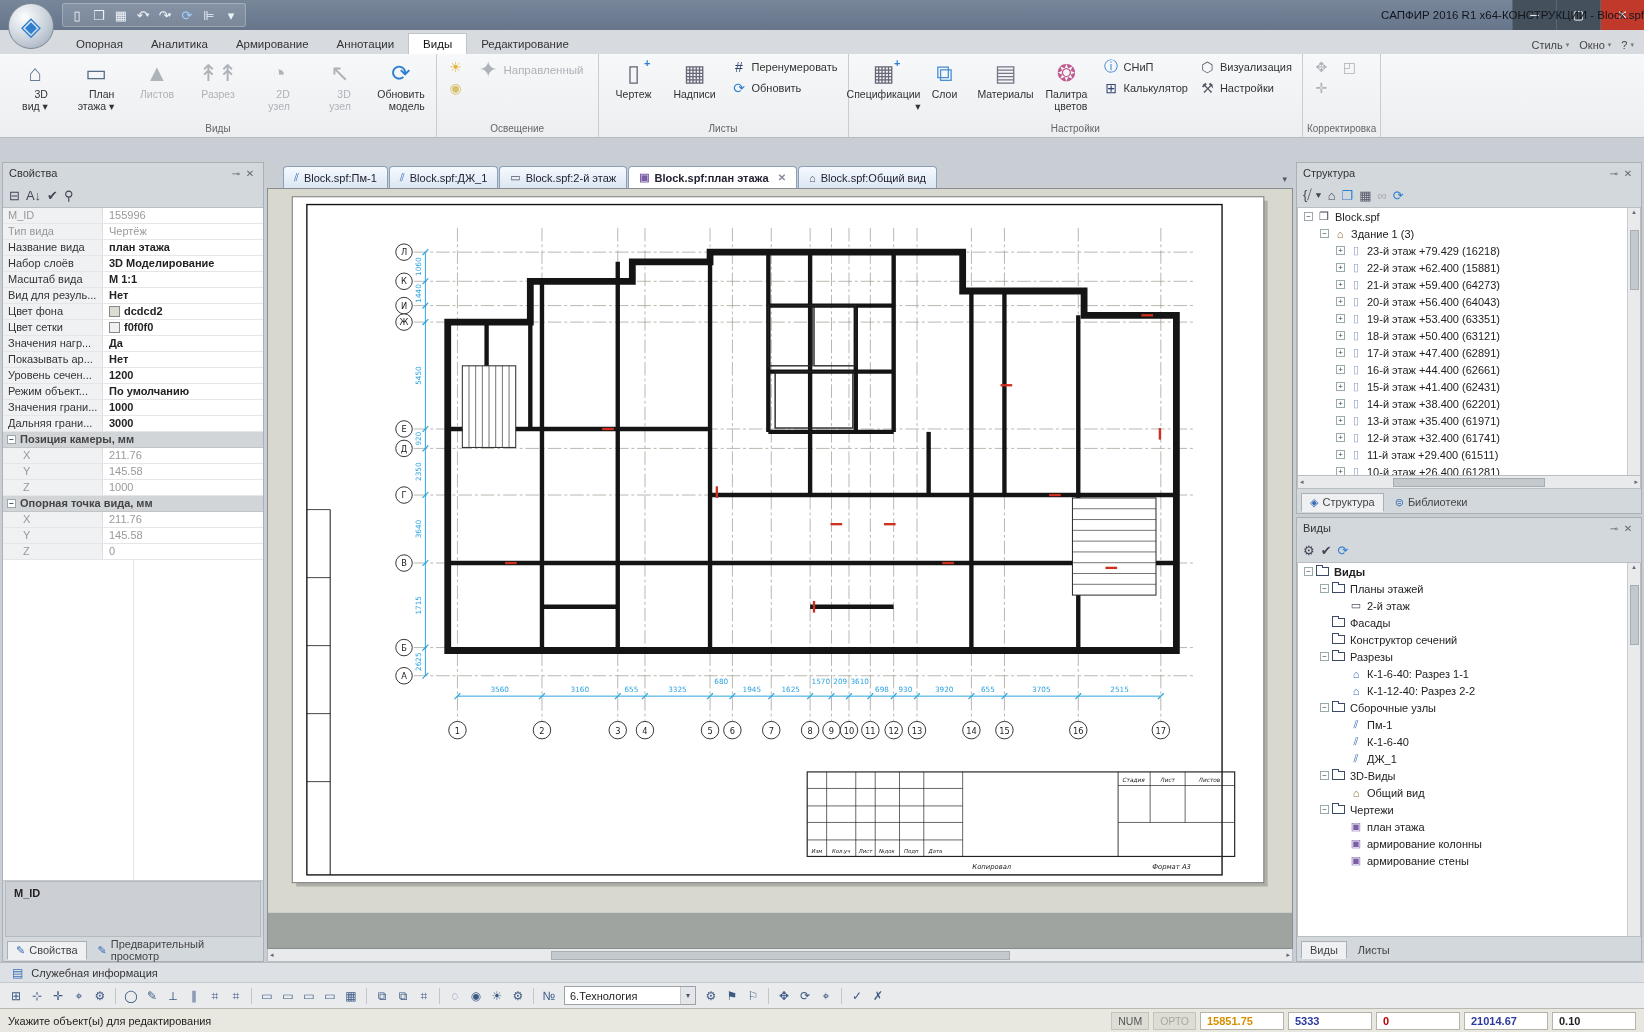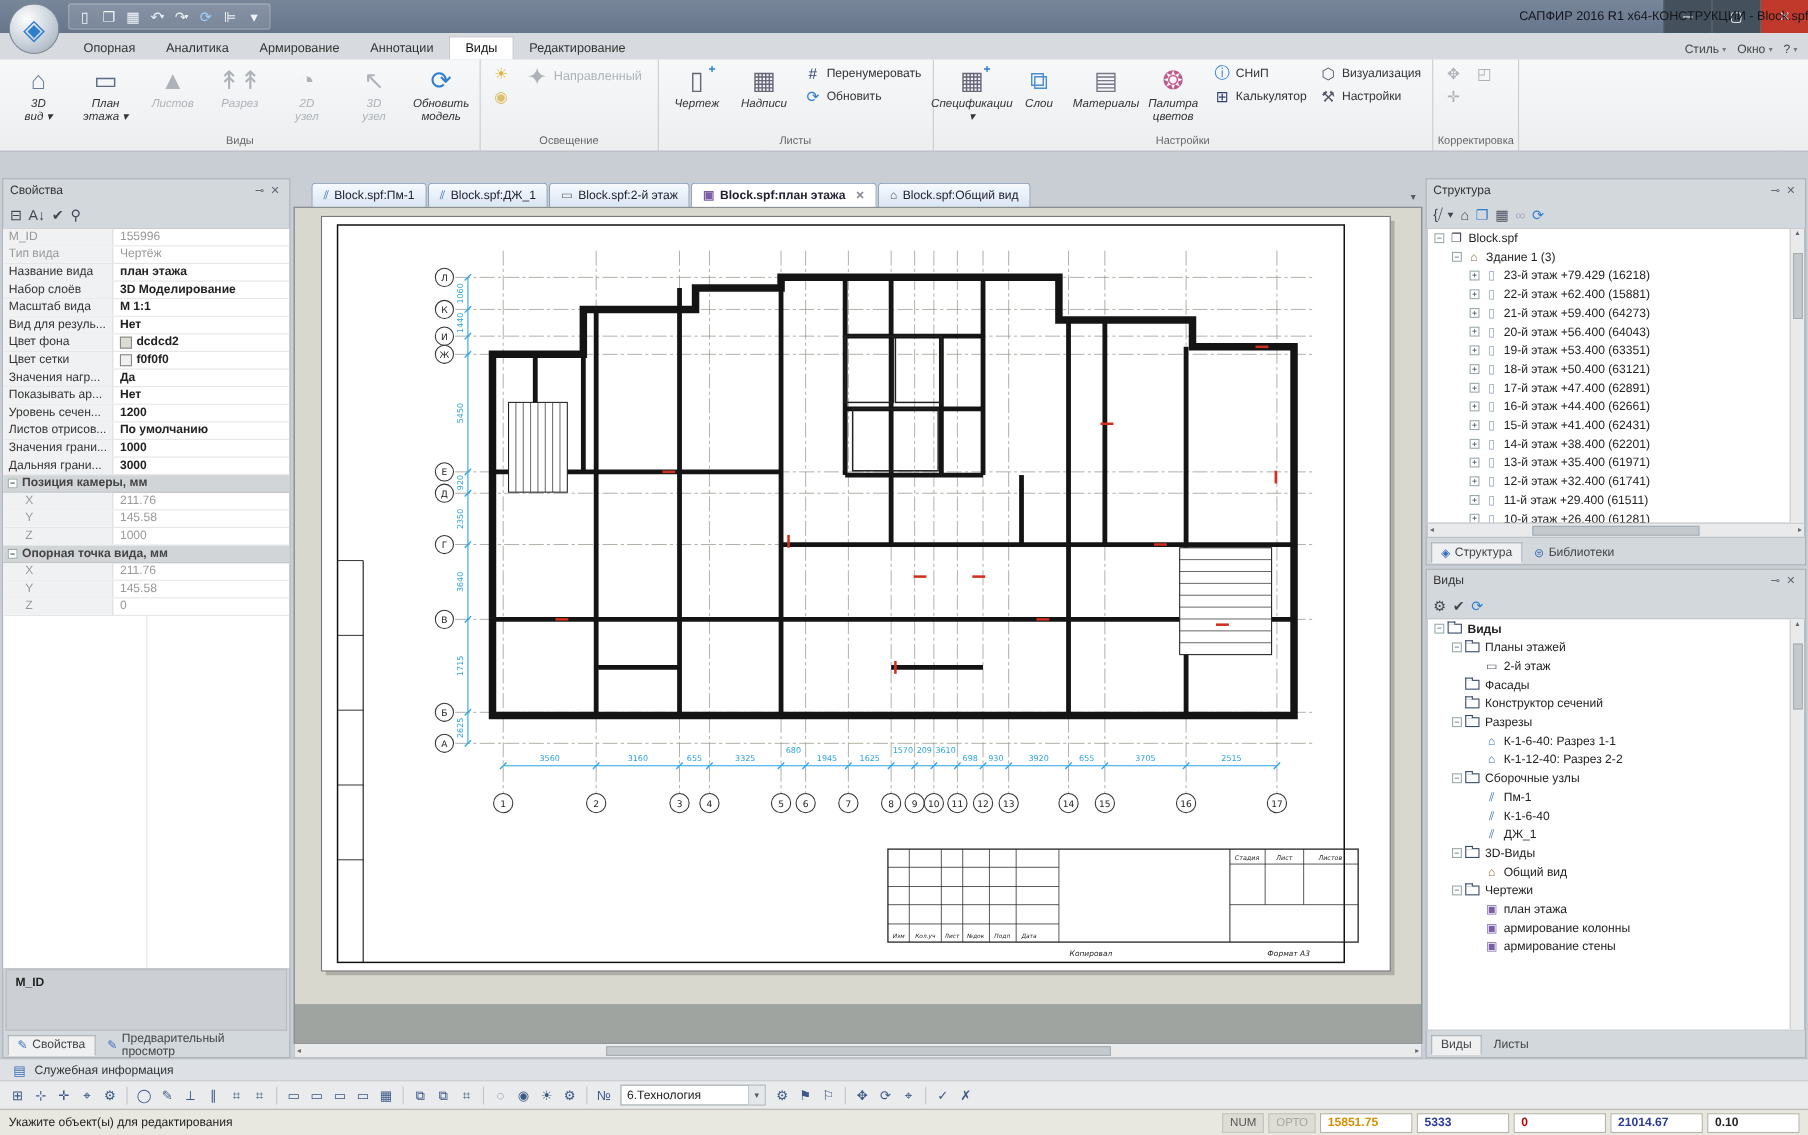--- a/index.html
+++ b/index.html
@@ -30,21 +30,21 @@
   .tabrow-right .arr { font-size:7px; color:#777; }
 
   
   .ribbon { height:84px; background:linear-gradient(#f7f8f9,#eceef0); border-bottom:1px solid #b7bcc1; display:flex; flex:0 0 auto; }
   .rgroup { display:flex; flex-direction:column; border-right:1px solid #c9cdd1; }
   .g-cols { flex:1; display:flex; align-items:stretch; padding:3px 6px 0; gap:3px; }
   .g-col { display:flex; flex-direction:column; justify-content:flex-start; gap:1px; }
   .g-label { text-align:center; color:#666; font-size:10px; padding:0 4px 3px; }
   .rb-lg { width:58px; flex:1; display:flex; flex-direction:column; align-items:center; justify-content:flex-start; padding-top:2px; border-radius:2px; position:relative; cursor:default; }
   .rb-lg .ic { font-size:23px; line-height:28px; height:30px; }
-  .rb-lg .lb { font-size:10.5px; line-height:11.5px; text-align:center; color:#333; white-space:pre-line;font-style:italic; }
+  .rb-lg .lb { font-size:10.5px; line-height:11.5px; text-align:right; color:#333; white-space:pre-line; }
   .rb-sm { display:flex; align-items:center; gap:4px; height:20px; padding:0 4px; border-radius:2px; cursor:default; position:relative; }
   .rb-sm .ic { font-size:14px; width:17px; text-align:center; }
   .rb-sm .lb { font-size:11px; color:#333; }
   .rb-wide { display:flex; align-items:center; gap:6px; padding:0 8px; cursor:default; }
   .rb-wide .ic { font-size:22px; }
   .rb-wide .lb { font-size:11.5px; }
   .disabled .ic, .disabled .lb { color:#adb3b9 !important; }
   .plusmark { position:absolute; font-size:11px; font-weight:bold; color:#2f7fd0; top:0px; right:12px; }
 
   
@@ -419,21 +419,21 @@
               <span>Нет</span>
             </div>
           </div>
           <div class="prow">
             <div class="pl">Уровень сечен...</div>
             <div class="pv">
               <span>1200</span>
             </div>
           </div>
           <div class="prow">
-            <div class="pl">Листов отрисов...</div>
+            <div class="pl">Режим объект...</div>
             <div class="pv">
               <span>По умолчанию</span>
             </div>
           </div>
           <div class="prow">
             <div class="pl">Значения грани...</div>
             <div class="pv">
               <span>1000</span>
             </div>
           </div>

